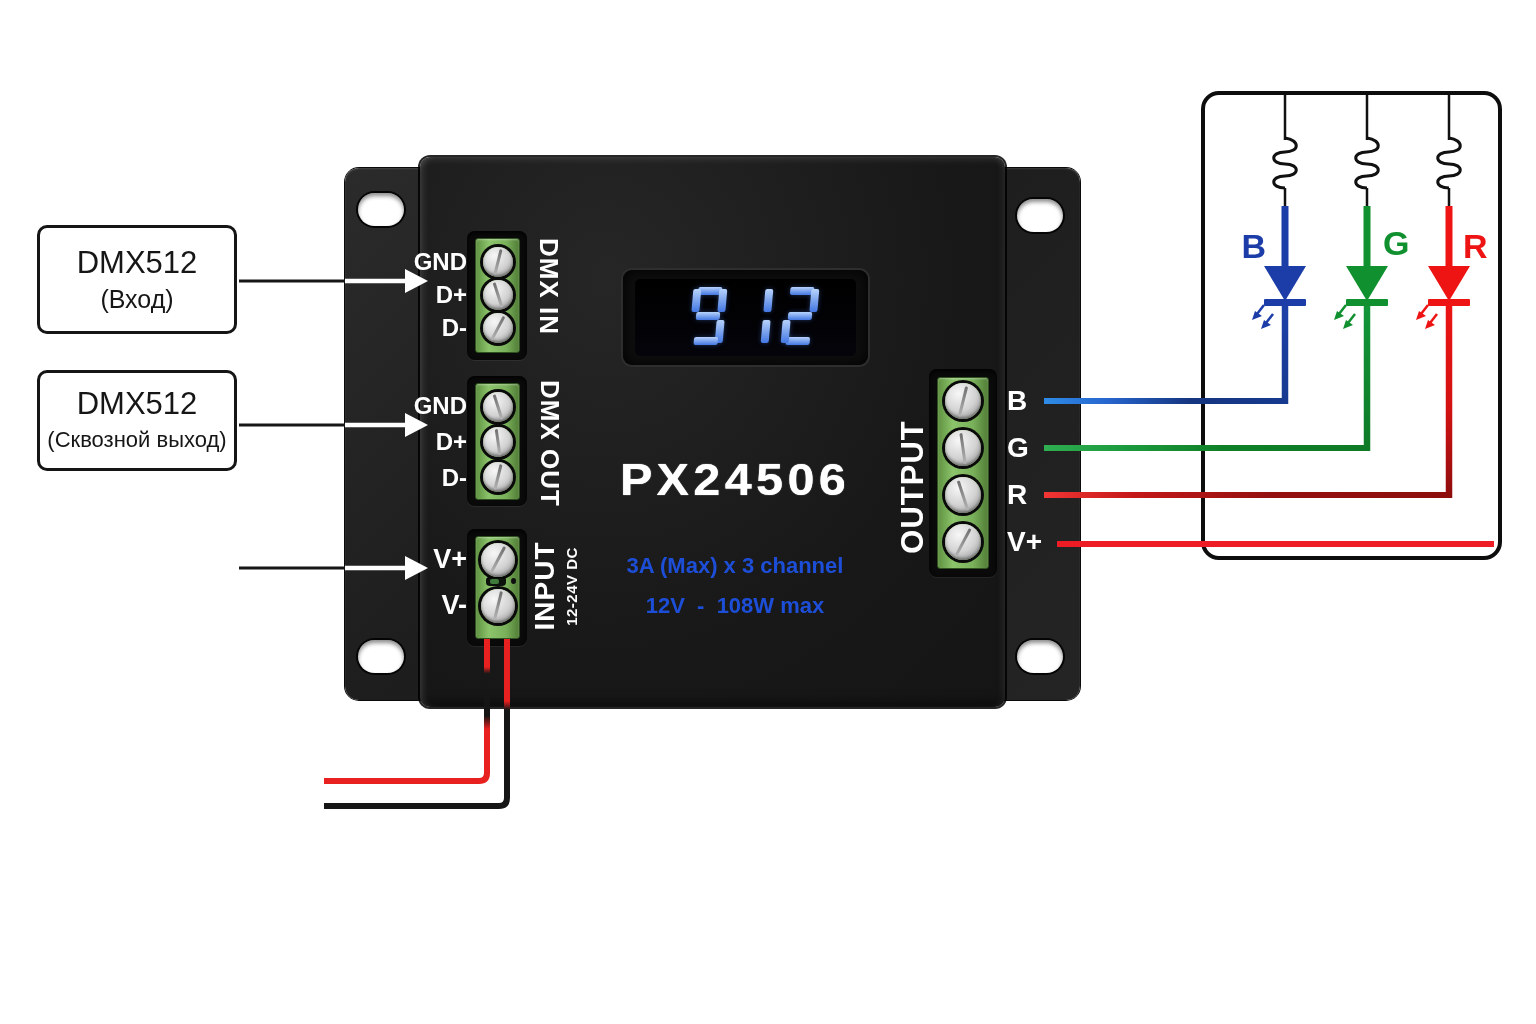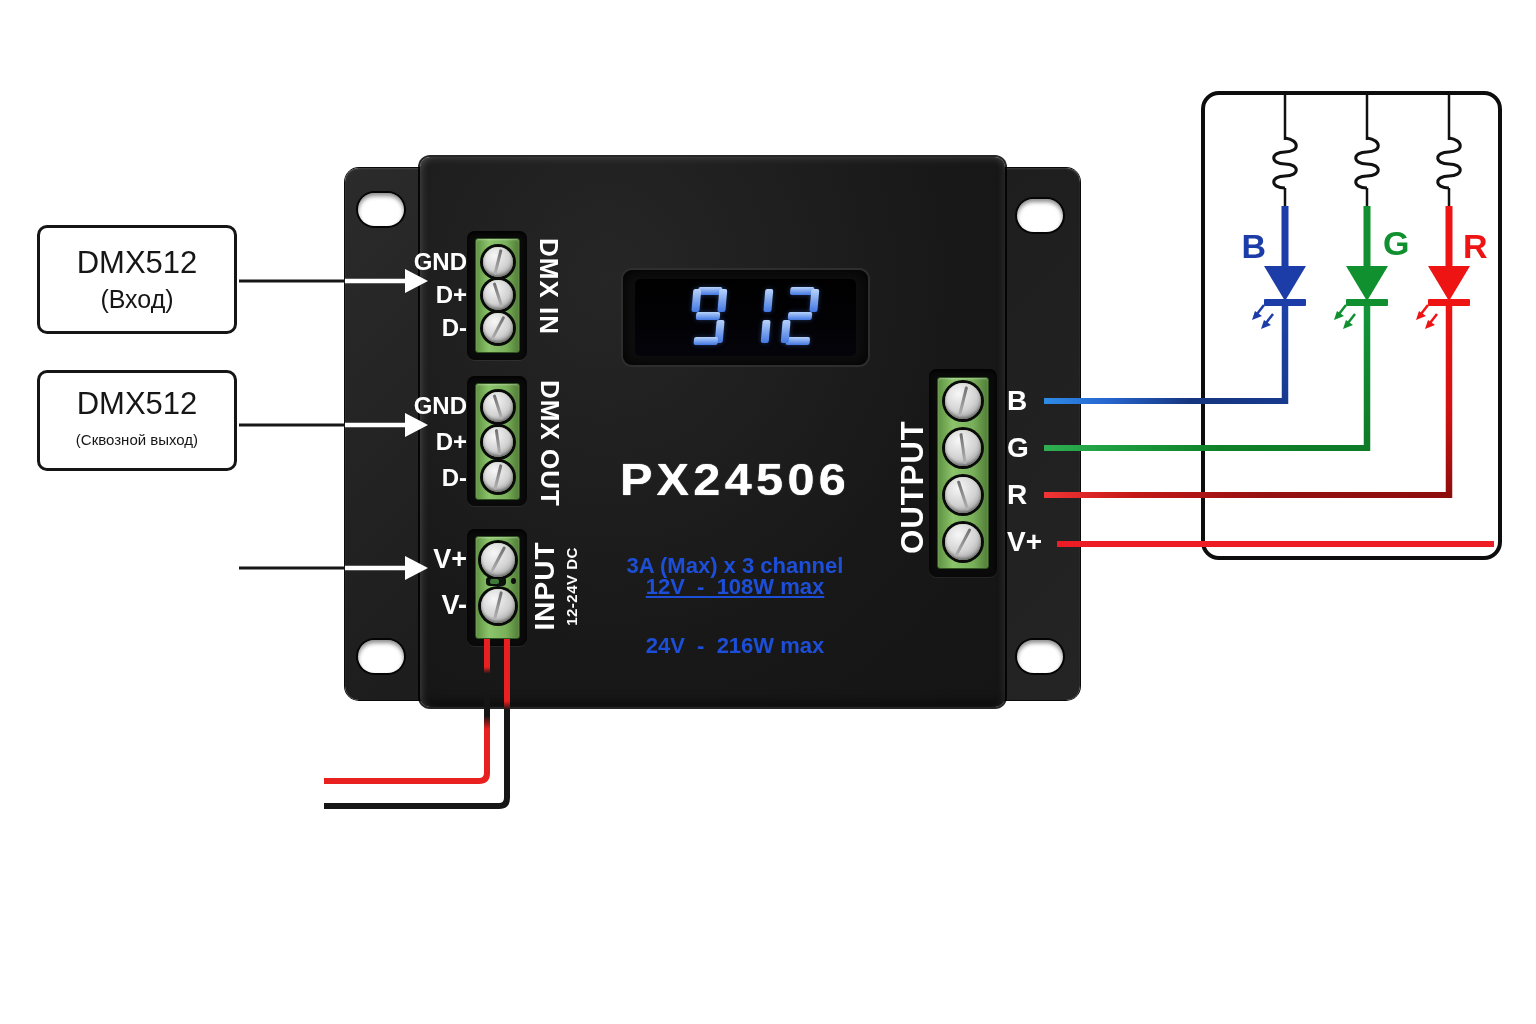--- a/index.html
+++ b/index.html
@@ -5,21 +5,21 @@
   html,body{margin:0;padding:0;background:#fff;}
   .canvas{position:relative;width:1536px;height:964px;background:#fff;overflow:hidden;
           font-family:"Liberation Sans","DejaVu Sans",sans-serif;}
 
   
   .info-box{position:absolute;left:37px;width:200px;background:#fff;border:3px solid #151515;
             border-radius:10px;display:flex;flex-direction:column;align-items:center;
             justify-content:center;gap:7px;box-sizing:border-box;color:#161616;}
   .box-title{font-size:31px;line-height:32px;white-space:nowrap;}
   .box-subtitle{font-size:25px;line-height:26px;white-space:nowrap;}
-  .box-subtitle.small{font-size:15px;}
+  .box-subtitle.small{font-size:22px;}
 
   
   .plate{position:absolute;left:345px;top:168px;width:735px;height:532px;border-radius:14px;
          background:linear-gradient(135deg,#2b2b2b,#1d1d1d 45%,#242424);
          box-shadow:inset 0 1px 2px rgba(255,255,255,.14),0 0 0 1px #0a0a0a;}
   .body{position:absolute;left:420px;top:157px;width:585px;height:550px;border-radius:10px;
         background:radial-gradient(ellipse at 32% 22%,#262626,#181818 62%,#151515);
         box-shadow:0 0 0 2px rgba(0,0,0,.85),
                    inset 6px 0 9px -5px rgba(255,255,255,.22),
                    inset -6px 0 9px -5px rgba(255,255,255,.12),
@@ -169,22 +169,21 @@
         <i class="seg a h"></i>
         <i class="seg b v"></i>
         <i class="seg d h"></i>
         <i class="seg e v"></i>
         <i class="seg g h"></i>
       </div>
     </div>
 
   <div class="device-model">PX24506</div>
   <div class="spec-line" style="top:553px;">3A (Max) x 3 channel</div>
-  <div class="spec-line" style="top:574px;text-decoration:underline;">12V  -  108W max</div>
-  <div class="spec-line" style="top:633px;">24V  -  216W max</div>
+  <div class="spec-line" style="top:593px;">12V  -  108W max</div>
 
   <div class="led-label" style="left: 1200px; top: 228px; width: 66px; text-align: right; color: rgb(28, 61, 168);">B</div>
   <div class="led-label" style="left: 1383px; top: 225px; width: 70px; color: rgb(17, 144, 47);">G</div>
   <div class="led-label" style="left: 1463px; top: 228px; width: 70px; color: rgb(238, 20, 20);">R</div>
 
   <svg class="overlay" width="1536" height="1024" viewBox="0 0 1536 1024">
     <defs>
       <linearGradient id="gB" gradientUnits="userSpaceOnUse" x1="1044" y1="0" x2="1288" y2="0">
         <stop offset="0" stop-color="#2e8ce6"></stop>
           <stop offset=".25" stop-color="#2767d0"></stop>

